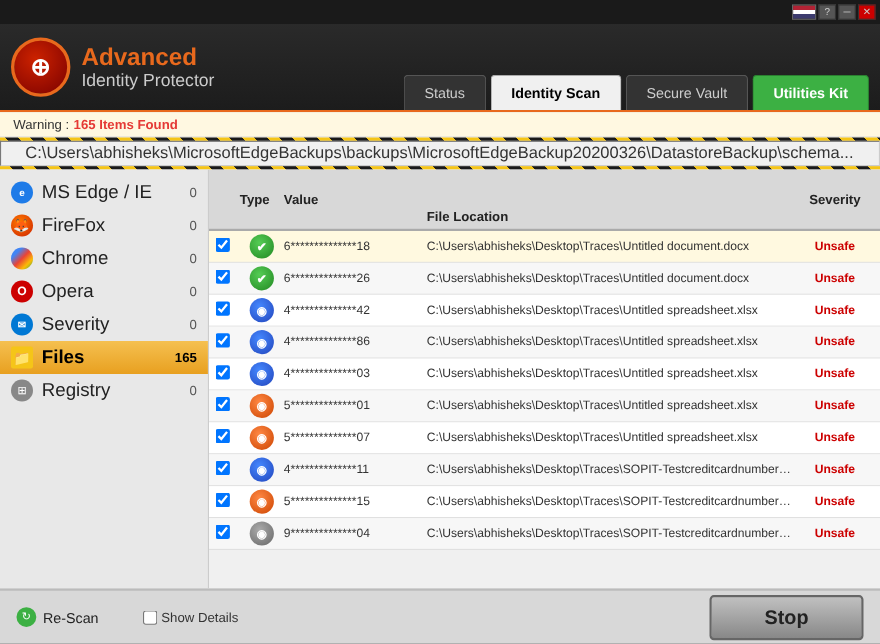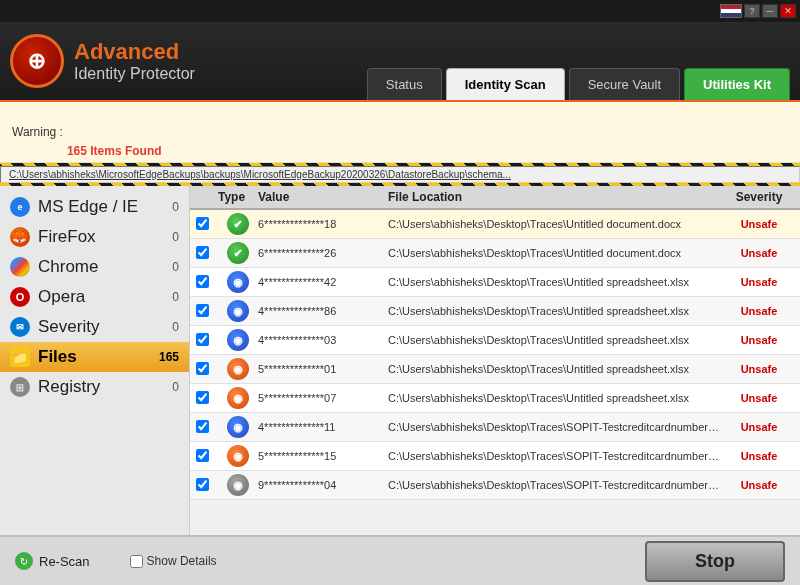--- a/index.html
+++ b/index.html
@@ -89,31 +89,30 @@
     
     .warning-bar {
       background: #fff8e1;
       border-bottom: 1px solid #ddd;
       padding: 4px 12px;
       display: flex;
       align-items: center;
       font-size: 12px;
     }
     .warning-label { color: #333; margin-right: 4px; }
-    .warning-count { color: #e53935; font-weight: bold; margin-top: 38px; }
+    .warning-count { color: #e53935; font-weight: bold; }
     .path-bar-inner {
       background: #f0f0f0;
-      padding: 2px 8px;
+      padding: 2px 22px;
       border: 1px inset #ccc;
-      font-size: 10px;
+      font-size: 15px;
       color: #333;
       white-space: nowrap;
       overflow: hidden;
       text-overflow: ellipsis;
-      text-decoration: underline;
     }
 
     
     .content-split {
       display: flex;
       flex: 1;
       overflow: hidden;
     }
 
     
@@ -154,21 +153,21 @@
       background: #d8d8d8;
       border-bottom: 2px solid #aaa;
       padding: 4px 6px;
       font-weight: bold;
       font-size: 12px;
       color: #222;
     }
     .th-check { width: 22px; flex-shrink: 0; }
     .th-type { width: 40px; flex-shrink: 0; }
     .th-value { width: 130px; flex-shrink: 0; }
-    .th-fileloc { flex: 1; }
+    .th-fileloc { flex: 1; margin-top: 32px; }
     .th-severity { width: 70px; flex-shrink: 0; text-align: center; }
 
     .table-body { flex: 1; overflow-y: auto; }
     .table-row {
       display: flex;
       align-items: center;
       padding: 3px 6px;
       border-bottom: 1px solid #e0e0e0;
       background: #fff;
       font-size: 11px;

